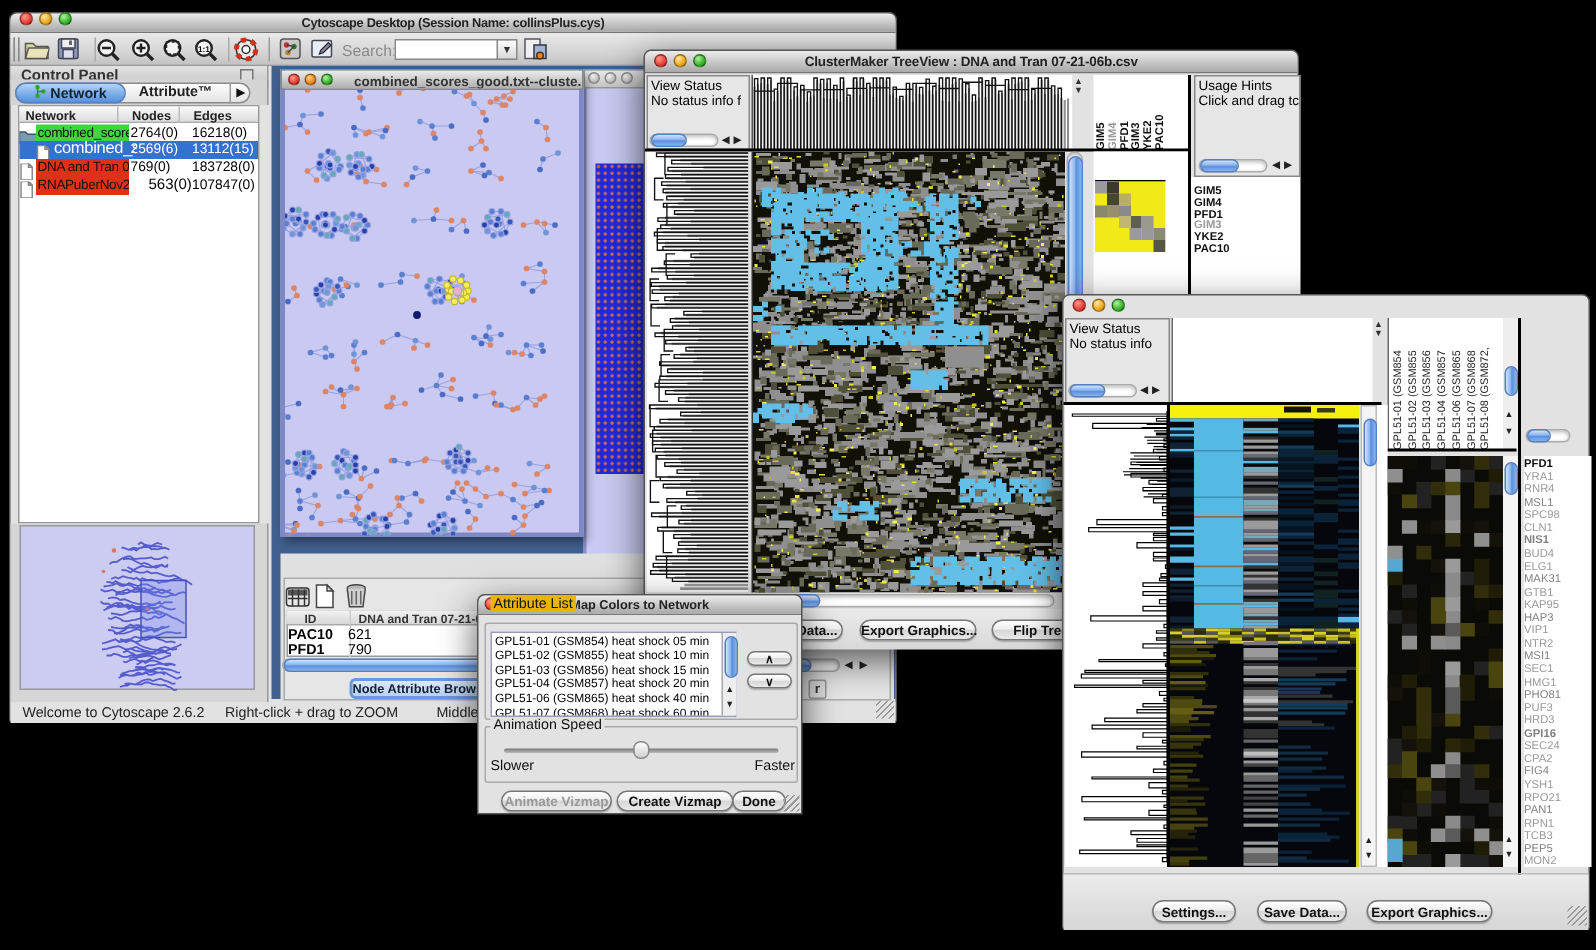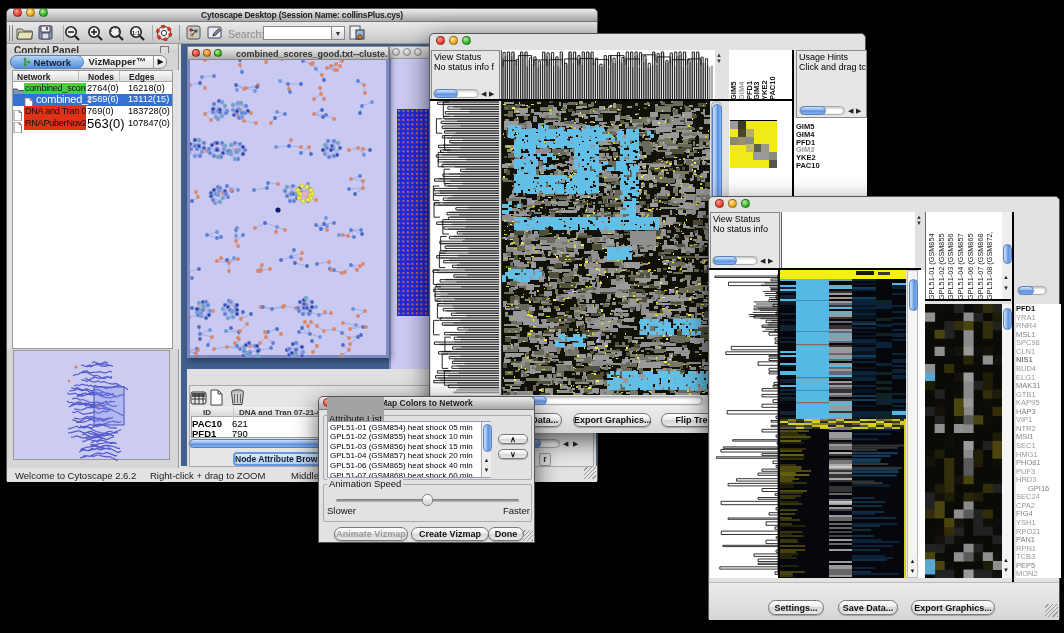--- a/index.html
+++ b/index.html
@@ -94,21 +94,21 @@
     <div class="abs" style="left:0;top:35px;width:172px;height:14px;background:linear-gradient(#e2e2e2,#c6c6c6);border-bottom:1px solid #999;border-right:1px solid #999;font-size:10px;font-weight:bold;color:#333;padding:1px 0 0 7px">Control Panel</div>
     <div class="abs" style="left:153px;top:37px;width:9px;height:9px;border:1px solid #777;background:#ddd"></div>
     <div class="abs" style="left:0;top:44px;width:172px;height:17px;background:#d4d4d4;border-right:1px solid #999"></div>
     <div class="abs" style="left:3px;top:46px;width:157px;height:14px;background:linear-gradient(#fdfdfd,#e4e4e4);border:1px solid #8a8a8a;border-radius:7px"></div>
     <div class="abs" style="left:3px;top:46px;width:74px;height:14px;background:linear-gradient(#b8d4f4,#7fb0ea 50%,#5890dd);border:1px solid #5580c0;border-radius:7px;font-size:9.5px;font-weight:bold;color:#123;text-align:center;line-height:14px"><svg width="8" height="10" style="vertical-align:-1px">
         <circle cx="2" cy="2" r="1.5" fill="#3a3"></circle>
         <circle cx="2" cy="8" r="1.5" fill="#3a3"></circle>
         <circle cx="6" cy="5" r="1.5" fill="#3a3"></circle>
         <path d="M2 2V8M2 5H6" stroke="#383" fill="none"></path>
       </svg> Network</div>
-    <div class="abs" style="left:77px;top:47px;width:66px;height:12px;font-size:9.5px;font-weight:bold;color:#222;text-align:center">VizMapper™</div>
+    <div class="abs" style="left:77px;top:47px;width:66px;height:12px;font-size:9.5px;font-weight:bold;color:#222;text-align:center">Attribute™</div>
     <div class="abs" style="left:146px;top:46px;width:14px;height:14px;border-left:1px solid #999;font-size:8px;text-align:center;line-height:14px;color:#111">▶</div>
     <div class="abs" style="left:5px;top:61px;width:161px;height:279px;background:#fff;border:1px solid #999"></div>
     <div class="abs" style="left:6px;top:62px;width:159px;height:11px;background:linear-gradient(#fafafa,#dcdcdc);border-bottom:1px solid #aaa;font-size:8.5px;font-weight:bold;color:#222">
       <span style="position:absolute;left:4px;top:1px">Network</span>
       <span style="position:absolute;left:75px;top:1px">Nodes</span>
       <span style="position:absolute;left:116px;top:1px">Edges</span>
     </div>
     <div class="abs" style="left:71px;top:62px;width:1px;height:11px;background:#bbb"></div>
     <div class="abs" style="left:112px;top:62px;width:1px;height:11px;background:#bbb"></div>
     <div class="abs" style="left:6px;top:73.5px;width:159px;height:11.9px;"></div>
@@ -133,21 +133,21 @@
       </svg></div>
     <div class="abs" style="left:17px;top:97.36000000000001px;height:11.9px;background:#e03018;font-size:9px;letter-spacing:-0.2px;color:#111;padding:0 1px;line-height:11.9px;width:62px;overflow:hidden;white-space:nowrap">DNA and Tran 07</div>
     <div class="abs" style="left:80px;top:97.36000000000001px;font-size:9.2px;color:#000;line-height:11.9px">769(0)</div>
     <div class="abs" style="left:121px;top:97.36000000000001px;font-size:9.2px;color:#000;line-height:11.9px">183728(0)</div>
     <div class="abs" style="left:6px;top:109.29000000000002px;width:159px;height:11.9px;"></div>
     <div class="abs" style="left:6px;top:109.79000000000002px"><svg width="9" height="11">
         <path d="M1 0h5l2.5 2.5V11H1z" fill="#fff" stroke="#888"></path>
         <path d="M6 0l2.5 2.5H6z" fill="#ccc" stroke="#888"></path>
       </svg></div>
     <div class="abs" style="left:17px;top:109.29000000000002px;height:11.9px;background:#e03018;font-size:9px;letter-spacing:-0.2px;color:#111;padding:0 1px;line-height:11.9px;width:62px;overflow:hidden;white-space:nowrap">RNAPuberNov2+</div>
-    <div class="abs" style="left:80px;top:109.29000000000002px;font-size:13px;color:#000;line-height:11.9px">563(0)</div>
+    <div class="abs" style="left:92px;top:109.29000000000002px;font-size:10px;color:#000;line-height:11.9px">563(0)</div>
     <div class="abs" style="left:121px;top:109.29000000000002px;font-size:9.2px;color:#000;line-height:11.9px">107847(0)</div>
     <div class="abs" style="left:0;top:340px;width:172px;height:119px;background:#d6d6d6;border-right:1px solid #999"></div>
     <div class="abs" style="left:6px;top:341px;width:157px;height:110px;background:#ccccf2;border:1px solid #999"><svg width="157" height="110">
         <path stroke="#4850c8" stroke-width="1.2" fill="none" opacity="0.9" d="M78 12l2 -1.4l2 1.3l3 0.8l2 0.1l2 -1.0l2 -0.9l3 1.1M67 14l2 0.4l3 1.1l3 -1.3l3 0.5l3 -1.0l2 -1.3l3 1.2l3 -0.6l3 0.2l3 1.1M73 16l2 -1.1l2 1.0l2 -1.5l3 -0.7l3 -0.1l2 1.6l2 -0.3l2 0.4l2 -0.5l3 -0.6l3 1.3M68 22l2 -0.5l2 -0.1l2 0.6l3 1.5l3 1.5l2 -0.7l3 0.9l2 1.4l3 1.0l2 -1.0l2 -1.2l2 1.5l2 -1.6M59 25l2 -1.3l3 -0.2l2 -1.4l2 -1.1l3 -1.1l2 -0.0l2 1.6l2 0.1l3 -0.3l3 -0.1l2 -0.3l2 -0.3l2 1.2l3 -0.0l2 -0.8l2 -0.9l2 1.2M71 27l3 1.6l2 1.3l3 0.9l3 -0.0l2 -0.9l3 1.3l3 -0.5l3 1.0l3 1.0l3 0.5l3 -0.7l3 1.5l2 1.5l3 0.5l2 1.3l2 1.5M67 29l3 0.2l3 1.4l2 -1.6l3 -1.6l3 -1.2l3 0.9l3 0.2l3 -1.0l3 -0.5l3 0.9l2 0.1M60 35l3 -1.2l2 0.9l3 -1.6l3 1.0l2 0.1l2 0.9l2 -0.9l2 1.5l2 -1.2l3 1.2l3 -0.2l3 0.9l2 1.2l2 -0.6l3 -0.2l3 -1.1l3 -1.0l2 -0.0l2 0.1M57 37l2 0.1l2 0.7l2 -1.4l2 1.1l2 0.9l3 0.4l3 0.4l2 1.3l2 1.3l2 1.2l3 0.4l2 -1.1l3 -0.4l3 -1.2M55 40l3 -0.4l3 -0.5l3 -1.3l2 1.4l2 0.5l2 -0.6l2 -1.5l3 1.1l3 1.0l3 -1.1l3 -0.0l3 1.4l3 1.5l2 0.5l3 0.8l3 1.1M53 42l3 1.3l3 -0.6l2 -0.6l3 1.6l3 -0.3l2 1.0l2 -0.3l2 -1.0l3 0.6l3 -0.4l3 0.4l2 -1.4l3 1.6l3 0.3l2 -1.3l2 -0.9l3 1.3l3 -1.1M63 44l2 0.9l3 0.2l3 -0.8l3 -1.1l2 -1.5l2 -1.2l2 1.6l2 1.2l3 0.7l3 1.4l3 0.7l3 0.6l3 0.2l3 -1.1l3 -0.1l2 -1.1l3 -0.8l2 0.6M63 46l2 -1.5l3 -1.5l3 -1.1l2 1.1l3 -0.9l3 -0.1l3 -1.0l3 1.6l3 1.3l3 -0.4l3 1.1l3 -1.3l3 1.3l2 0.5M58 48l3 -0.8l3 0.5l2 1.3l3 -0.5l3 1.3l3 1.2l3 0.6l3 0.1l3 -0.5l2 0.7l2 0.1l3 -0.8l2 -1.4M53 50l2 1.5l3 0.0l2 1.1l3 0.4l2 0.7l2 -0.1l2 -0.4l3 0.8l3 -0.6l2 0.3l2 -0.3l3 0.8l3 -0.6l3 0.9l3 -0.2l2 -1.5l3 1.4l2 0.8l2 0.4l3 -0.6M64 52l2 -0.8l2 1.3l2 0.8l2 1.6l2 -1.3l2 1.4l3 1.2l2 -1.2l2 -0.1l3 -1.1l2 1.1l2 1.5l2 0.2l3 1.3l2 1.1M57 54l3 -1.0l2 -1.5l2 -0.5l3 0.3l2 1.6l2 -0.9l3 1.4l3 1.5l2 1.3l3 0.5l3 -1.3l2 -1.2l2 0.1l3 -0.4M55 56l2 -1.1l2 -0.8l3 -1.0l3 -0.5l2 0.7l3 -1.0l2 1.5l2 -1.5l2 1.0l3 1.4l2 -1.5l2 0.7l2 -1.2l2 -0.1l2 -0.2l2 -1.5l3 0.7l2 -1.2l2 0.2l3 -0.1M60 58l3 0.3l3 0.7l2 -0.2l3 -1.2l2 -1.0l2 -0.2l2 0.4l2 -0.5l3 0.1l3 1.4l2 -0.5l3 0.1l2 1.2l2 -0.1M58 61l2 0.7l3 -1.4l3 1.2l2 1.4l3 0.3l3 -0.8l2 -0.1l3 -0.9l2 -0.7l3 1.5l3 -0.7l2 -1.6l3 1.1l3 -1.4l2 -1.3l2 1.3l2 1.1l3 1.0l2 1.3l3 1.6M60 67l2 0.4l3 0.4l3 0.2l3 -1.4l2 -1.2l2 0.8l2 -0.5l2 0.3l2 0.5l2 1.5l2 0.9l3 -0.2l2 -0.5l3 0.1l3 -0.8l3 -1.1M58 69l3 0.2l2 1.5l3 0.7l3 -0.2l2 -0.6l2 -0.6l2 -0.9l2 -0.7l2 0.5l2 1.2l3 -0.5l3 -1.0l2 1.6l2 -1.6l3 -1.6l3 0.2l2 -0.8M62 71l2 0.7l2 -1.3l3 -1.3l2 -1.6l3 -0.2l3 0.2l3 -0.5l2 0.6l2 -0.4l3 0.2l2 1.4l2 0.7l2 -1.3l2 -0.9M66 75l3 0.8l3 -0.6l3 1.2l2 1.3l2 1.3l3 1.5l3 0.7l2 0.7l3 0.2l3 1.4l2 -0.5l2 1.2l3 0.6M65 77l3 -0.5l2 -0.3l3 -1.2l3 -1.6l3 0.8l2 0.8l2 -1.1l2 -0.8l3 0.2l3 1.5l3 0.9l3 1.4l3 -0.5l3 0.8M54 78l3 -0.8l3 -1.0l3 -1.0l2 1.5l3 -0.6l2 1.0l3 -1.1l3 1.1l3 -0.7l2 -1.4l2 0.7l3 -0.9l3 -1.4l3 -1.0l2 -1.0l3 -0.9l2 -0.1l2 0.2l3 0.7l3 -0.5M66 80l2 1.2l2 0.7l3 -0.4l2 -0.8l2 -0.4l2 1.1l3 1.2l3 0.7l3 0.7l2 1.0l3 -1.3l2 -1.1M54 82l3 -0.4l3 -0.8l3 -0.7l2 -0.3l3 1.2l2 1.4l3 -1.1l3 1.4l3 0.6l2 0.1l3 0.4l2 1.2l3 -1.4l2 -1.3l2 -1.3l3 -0.7l3 0.9l2 1.0l3 -0.7M68 84l3 -1.1l2 1.2l2 0.7l2 1.5l3 -1.1l3 -0.5l2 -0.9l3 -0.1l3 -1.2l2 -0.4l3 1.0l2 -0.6M57 86l3 -0.0l2 -1.2l3 0.8l3 1.3l3 -0.0l3 -1.3l2 0.1l3 0.4l2 0.0l2 -0.4l2 -0.6l3 -0.3l2 -0.1l3 -0.6l2 -0.2l3 -1.5l3 -1.4l3 -1.0l3 -1.5M72 88l3 -1.2l2 0.7l2 -0.4l2 -0.4l3 -0.4l2 -0.1l3 0.9l3 1.4l2 -0.4l3 -1.3l3 -1.1M68 90l2 0.5l3 -1.5l3 -0.7l3 1.5l2 -0.3l2 1.5l3 -1.5l2 -0.3l3 0.9l3 1.3l3 1.2l3 -0.8l3 0.7M77 92l2 -0.8l2 -1.4l3 -0.2l2 -1.3l3 -1.3M76 94l2 -0.4l3 0.1l2 1.2l2 1.1l3 -0.7l2 -0.7l3 -0.2l3 0.5l3 0.6l2 0.5l3 1.3l2 0.1M75 96l3 -0.4l3 -0.5l2 0.4l3 1.6l3 -0.3l2 0.5l3 0.3l2 1.2M67 98l3 -0.8l3 -1.0l2 -0.0l2 -0.8l3 -1.1l2 -0.4l3 -1.3l3 -0.1l2 -0.5l2 -0.5l3 0.2l2 -0.2l3 -0.0l2 0.5M66 99l3 -0.6l3 1.0l3 0.2l3 -0.9l3 -0.2l3 -1.2l2 -1.1l3 -0.8l3 -1.1l3 1.3M65 101l3 -1.5l3 -0.6l2 0.7l3 -0.9l2 -1.4l3 1.0l2 -1.2l2 1.6l2 0.2l3 -1.1l3 -0.5l3 -0.1l2 1.3l3 1.5l3 1.5l3 -1.4M69 105l3 -0.4l3 0.5l2 0.1l3 0.2l3 -1.4l2 0.0l3 1.1l2 0.2l3 0.6l3 -0.3l2 1.2l2 0.7l2 1.6l2 -0.3M66 107l2 -0.8l3 -0.2l2 -1.2l3 0.5l3 -1.4l2 -1.1l3 -0.9l2 0.2l2 0.9l2 -0.7l3 -0.8l2 0.9l3 1.0l3 1.5l2 -0.3"></path>
         <g fill="#dd7755">
           <circle cx="62" cy="16" r="1.5"></circle>
           <circle cx="55" cy="30" r="1.2"></circle>
           <circle cx="84" cy="55" r="1.2"></circle>
         </g>
         <rect x="80" y="36" width="30" height="38" fill="rgba(120,135,235,0.30)" stroke="#4450c0"></rect>
@@ -1127,20 +1127,21 @@
         <div class="sbt" style="left:1px;top:0;width:352px;height:9px"></div>
         <div class="arr" style="left:375px;top:1px">◀</div>
         <div class="arr" style="left:385px;top:1px">▶</div>
       </div>
       <div class="abs" style="left:46px;top:83px;width:90px;height:14px;background:linear-gradient(#dce8fa,#b8d0f2);border:2px solid #6699dd;border-radius:4px;font-size:8.5px;font-weight:bold;color:#123;text-align:center;line-height:10px;white-space:nowrap;overflow:hidden">Node Attribute Brows</div>
       <div class="abs" style="left:352px;top:84px;width:12px;height:13px;background:#e0e0e0;border:1px solid #999;border-radius:2px;font-size:9px;font-weight:bold;color:#333;text-align:center">r</div>
     </div>
     <div class="abs" style="right:1px;bottom:1px;width:12px;height:12px;background:repeating-linear-gradient(135deg,transparent 0 2px,#999 2px 3px)"></div>
   </div>
 <div class="win" style="left:429px;top:33px;width:437px;height:399px">
+    <div class="abs" style="left:0;top:0;right:0;height:15px;background:linear-gradient(#ececec,#cacaca 50%,#a9a9a9);border-bottom:1px solid #777;border-radius:5px 5px 0 0;text-align:center;font-size:9px;letter-spacing:-0.1px;font-weight:bold;color:#222;line-height:15px;white-space:nowrap">ClusterMaker TreeView : DNA and Tran 07-21-06b.csv</div>
     <div class="tl tlr" style="left:6px;top:2px"></div>
     <div class="tl tly" style="left:19px;top:2px"></div>
     <div class="tl tlg" style="left:32px;top:2px"></div>
     <div class="abs" style="left:1px;top:16px;width:69px;height:50px;background:#e6e6e6;border:1px solid #888;font-size:9px;color:#000;line-height:10px;padding:1px 0 0 2px">View Status<br>No status info f</div>
     <div class="abs" style="left:1px;top:16px;width:69px;height:50px">
       <div class="sb" style="left:2px;top:39px;width:46px;height:8.5px"></div>
       <div class="sbt" style="left:3px;top:39px;width:24px;height:8.5px"></div>
       <div class="arr" style="left:50px;top:40px">◀</div>
       <div class="arr" style="left:58px;top:40px">▶</div>
     </div>
@@ -1359,21 +1360,21 @@
       <div style="position:absolute;left:0;top:94.2px;font-size:7.5px;font-weight:normal;color:#999">KAP95</div>
       <div style="position:absolute;left:0;top:102.7px;font-size:7.5px;font-weight:normal;color:#818181">HAP3</div>
       <div style="position:absolute;left:0;top:111.3px;font-size:7.5px;font-weight:normal;color:#999">VIP1</div>
       <div style="position:absolute;left:0;top:119.8px;font-size:7.5px;font-weight:normal;color:#999">NTR2</div>
       <div style="position:absolute;left:0;top:128.4px;font-size:7.5px;font-weight:normal;color:#818181">MSI1</div>
       <div style="position:absolute;left:0;top:137.0px;font-size:7.5px;font-weight:normal;color:#999">SEC1</div>
       <div style="position:absolute;left:0;top:145.5px;font-size:7.5px;font-weight:normal;color:#999">HMG1</div>
       <div style="position:absolute;left:0;top:154.1px;font-size:7.5px;font-weight:normal;color:#818181">PHO81</div>
       <div style="position:absolute;left:0;top:162.6px;font-size:7.5px;font-weight:normal;color:#999">PUF3</div>
       <div style="position:absolute;left:0;top:171.2px;font-size:7.5px;font-weight:normal;color:#999">HRD3</div>
-      <div style="position:absolute;left:12px;top:179.8px;font-size:7.5px;font-weight:normal;color:#818181">GPI16</div>
+      <div style="position:absolute;left:0;top:179.8px;font-size:7.5px;font-weight:bold;color:#818181">GPI16</div>
       <div style="position:absolute;left:0;top:188.3px;font-size:7.5px;font-weight:normal;color:#999">SEC24</div>
       <div style="position:absolute;left:0;top:196.9px;font-size:7.5px;font-weight:normal;color:#999">CPA2</div>
       <div style="position:absolute;left:0;top:205.4px;font-size:7.5px;font-weight:normal;color:#818181">FIG4</div>
       <div style="position:absolute;left:0;top:214.0px;font-size:7.5px;font-weight:normal;color:#999">YSH1</div>
       <div style="position:absolute;left:0;top:222.6px;font-size:7.5px;font-weight:normal;color:#999">RPO21</div>
       <div style="position:absolute;left:0;top:231.1px;font-size:7.5px;font-weight:normal;color:#818181">PAN1</div>
       <div style="position:absolute;left:0;top:239.7px;font-size:7.5px;font-weight:normal;color:#999">RPN1</div>
       <div style="position:absolute;left:0;top:248.2px;font-size:7.5px;font-weight:normal;color:#999">TCB3</div>
       <div style="position:absolute;left:0;top:256.8px;font-size:7.5px;font-weight:normal;color:#818181">PEP5</div>
       <div style="position:absolute;left:0;top:265.4px;font-size:7.5px;font-weight:normal;color:#999">MON2</div>
@@ -1383,21 +1384,21 @@
     <div class="pill" style="left:129px;top:403px;width:60px;height:15px;line-height:14px">Save Data...</div>
     <div class="pill" style="left:202px;top:403px;width:84px;height:15px;line-height:14px">Export Graphics...</div>
     <div class="abs" style="right:1px;bottom:1px;width:13px;height:13px;background:repeating-linear-gradient(135deg,transparent 0 2px,#999 2px 3px)"></div>
   </div>
 <div class="win" style="left:318px;top:396px;width:217px;height:147px">
     <div class="abs" style="left:0;top:0;right:0;height:13px;background:linear-gradient(#ececec,#cacaca 50%,#a9a9a9);border-bottom:1px solid #777;border-radius:5px 5px 0 0;text-align:center;font-size:8.5px;font-weight:bold;color:#222;line-height:13px">Map Colors to Network</div>
     <div class="tl tlr" style="left:4px;top:1px"></div>
     <div class="tl tlx" style="left:16px;top:1px"></div>
     <div class="tl tlg" style="left:28px;top:1px"></div>
     <div class="abs" style="left:4px;top:18px;width:209px;height:65px;border:1px solid #aaa;border-radius:2px"></div>
-    <div class="abs" style="left:8px;top:0;font-size:9.5px;color:#111;background:#a3a3a3;padding:16px 2px">Attribute List</div>
+    <div class="abs" style="left:8px;top:0;font-size:9.5px;color:#111;background:#eab308;padding:0 2px">Attribute List</div>
     <div class="abs" style="left:8px;top:24px;width:164px;height:57px;background:#fff;border:1px solid #99b;overflow:hidden">
       <div style="position:absolute;left:2px;top:0.5px;font-size:8px;color:#000;white-space:nowrap">GPL51-01 (GSM854) heat shock 05 min</div>
       <div style="position:absolute;left:2px;top:10.1px;font-size:8px;color:#000;white-space:nowrap">GPL51-02 (GSM855) heat shock 10 min</div>
       <div style="position:absolute;left:2px;top:19.7px;font-size:8px;color:#000;white-space:nowrap">GPL51-03 (GSM856) heat shock 15 min</div>
       <div style="position:absolute;left:2px;top:29.3px;font-size:8px;color:#000;white-space:nowrap">GPL51-04 (GSM857) heat shock 20 min</div>
       <div style="position:absolute;left:2px;top:38.9px;font-size:8px;color:#000;white-space:nowrap">GPL51-06 (GSM865) heat shock 40 min</div>
       <div style="position:absolute;left:2px;top:48.5px;font-size:8px;color:#000;white-space:nowrap">GPL51-07 (GSM868) heat shock 60 min</div>
     </div>
     <div class="abs" style="left:162px;top:25px;width:10px;height:55px;background:#eee;border-left:1px solid #aaa">
       <div class="sbtv" style="left:0.5px;top:2px;width:9px;height:28px"></div>

